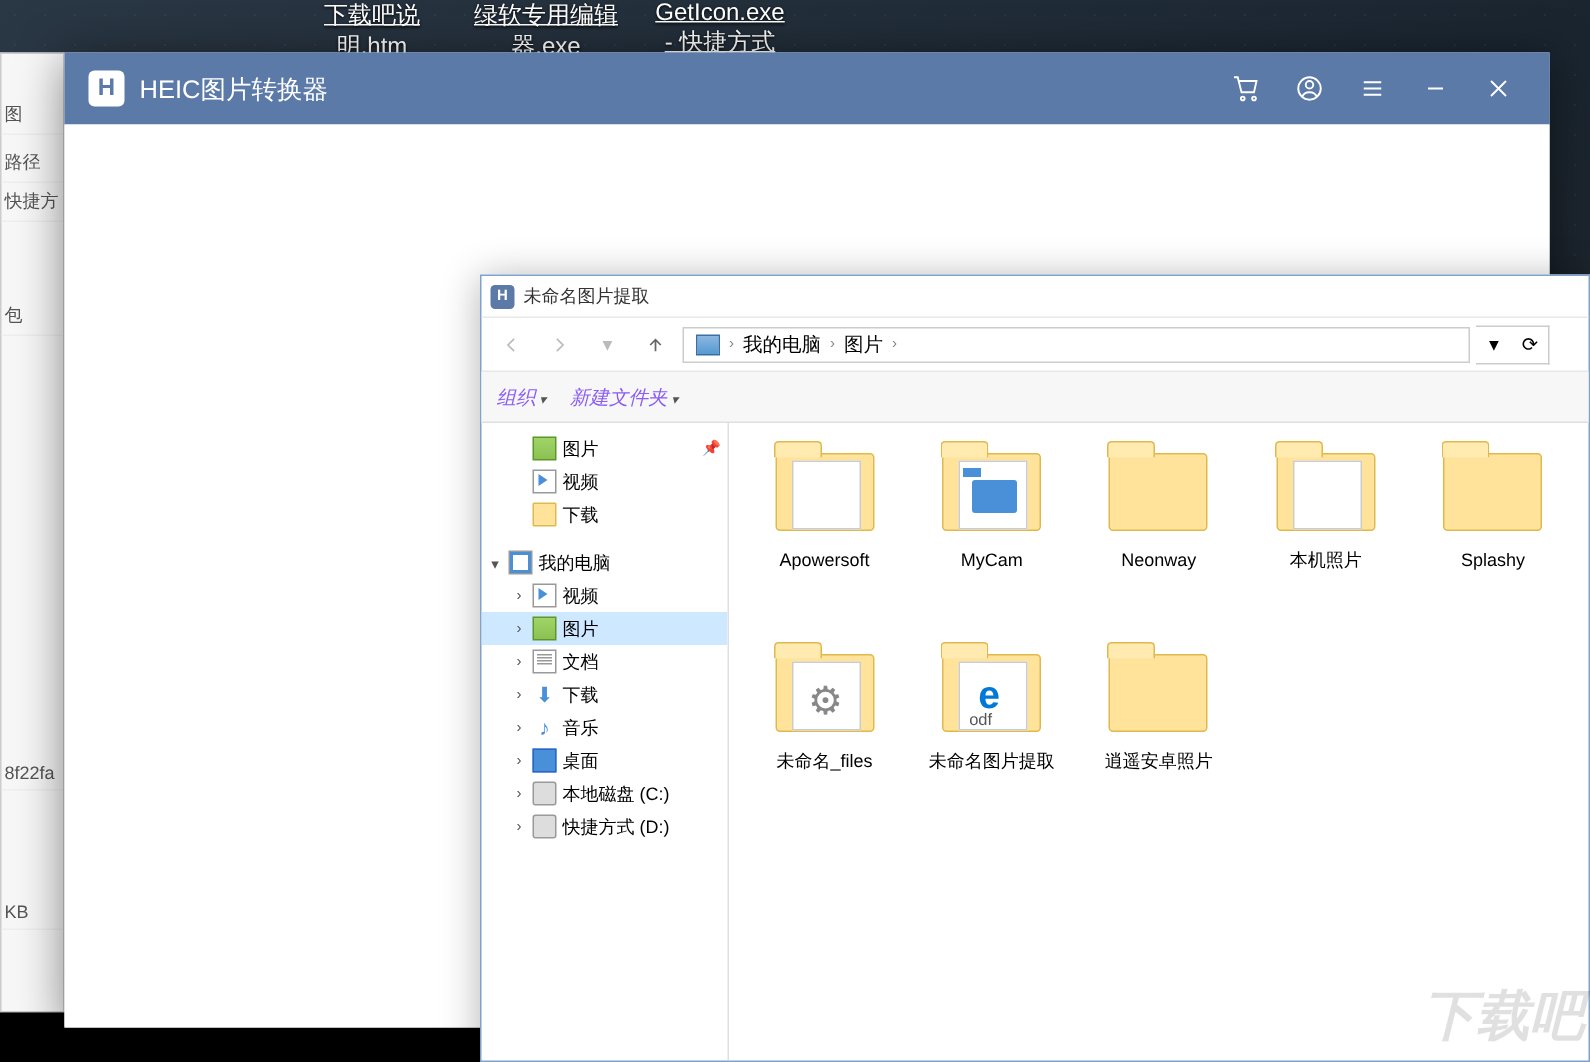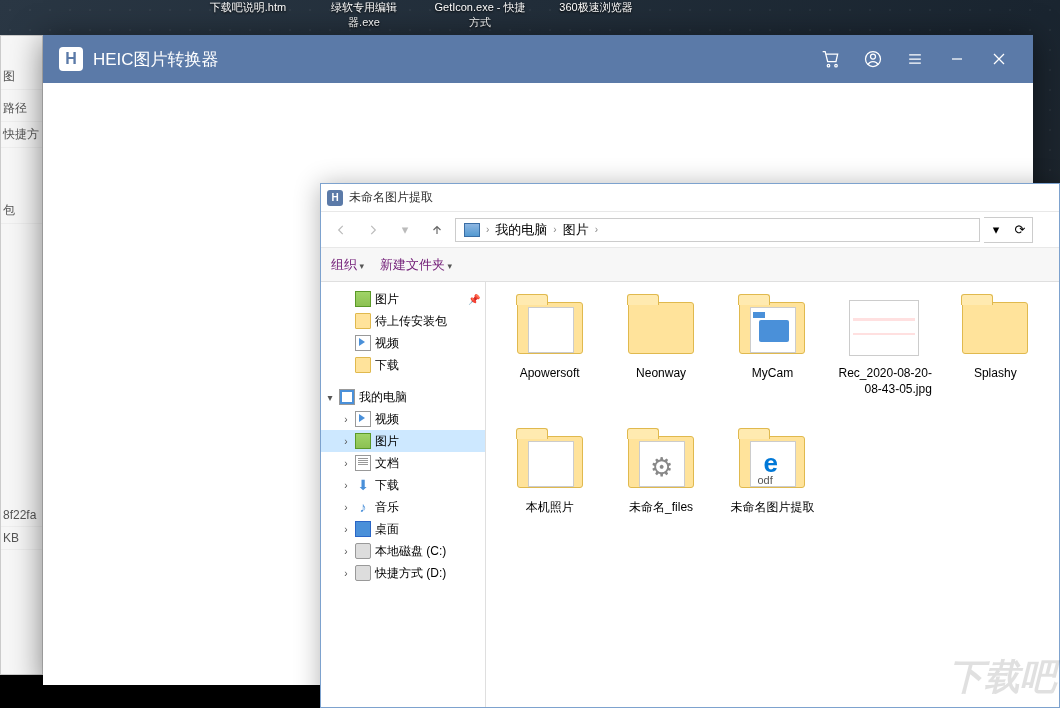--- a/index.html
+++ b/index.html
@@ -1,21 +1,21 @@
 <!DOCTYPE html>
 <html><head>
 <meta charset="utf-8">
 <style>
 * { margin: 0; padding: 0; box-sizing: border-box; font-family: "Microsoft YaHei", sans-serif; }
 body { width: 1060px; height: 708px; background: #1a2530; position: relative; overflow: hidden; }
 
 .desktop-bg { position: absolute; inset: 0; background: linear-gradient(135deg, #2a3744 0%, #1a2530 60%, #252525 100%); }
 .desktop-bg::before { content: ""; position: absolute; inset: 0; background-image: radial-gradient(rgba(255,255,255,.15) 1px, transparent 1px); background-size: 20px 20px; opacity: .3; }
 
-.di-row { position: absolute; top: 0; left: 200px; display: flex; gap: 20px; color: #fff; font-size: 11px; text-align: center; }
+.di-row { position: absolute; top: 0; left: 200px; display: flex; gap: 20px; color: #fff; font-size: 16px; text-align: center; text-decoration: underline; }
 .di-row .di { width: 96px; text-shadow: 0 1px 2px #000; }
 
 .bg-app { position: absolute; left: 0; top: 35px; width: 43px; height: 640px; background: #f7f7f7; border: 1px solid #ccc; }
 .bg-lbl { font-size: 12px; color: #555; padding: 4px 2px; border-bottom: 1px solid #eee; }
 .bg-black { position: absolute; left: 0; top: 675px; width: 1060px; height: 33px; background: #000; }
 
 .main-win { position: absolute; left: 43px; top: 35px; width: 990px; height: 650px; background: #fff; box-shadow: 0 4px 30px rgba(0,0,0,.5); }
 .titlebar { height: 48px; background: #5b7aa8; display: flex; align-items: center; padding: 0 16px; color: #fff; }
 .titlebar .logo { width: 24px; height: 24px; background: #fff; color: #5b7aa8; border-radius: 4px; display: grid; place-items: center; font-weight: bold; }
 .titlebar .title { font-size: 17px; margin-left: 10px; }
@@ -33,21 +33,21 @@
 .nav-btn { width: 28px; height: 28px; display: grid; place-items: center; color: #666; cursor: pointer; }
 .nav-btn.dis { color: #bbb; }
 .nav-btn svg { width: 14px; height: 14px; }
 .addr { display: flex; align-items: center; gap: 6px; padding: 0 8px; height: 24px; border: 1px solid #ccc; flex: 1; background: #fff; }
 .addr .chev { color: #888; font-size: 10px; }
 .addr .mini { width: 16px; height: 14px; background: linear-gradient(#8db6e2,#549ad1); border: 1px solid #3a6ea5; }
 .addr-act { display: flex; border: 1px solid #ccc; border-left: none; }
 .addr-act .ab { width: 24px; height: 24px; display: grid; place-items: center; cursor: pointer; }
 
 .pk-toolbar { height: 34px; background: #f7f7f7; display: flex; align-items: center; padding: 0 10px; gap: 16px; font-size: 13px; border-bottom: 1px solid #dfdfdf; }
-.lnk { color: #701a75; cursor: pointer; }
+.lnk { color: #8b5cf6; cursor: pointer; font-style: italic; }
 .lnk::after { content: " ▾"; font-size: 9px; color: #555; }
 .pk-toolbar .sp { flex: 1; }
 
 .pk-body { flex: 1; display: flex; overflow: hidden; }
 .tree { width: 165px; border-right: 1px solid #dfdfdf; padding: 6px 0; font-size: 12px; overflow-y: auto; overflow-x: hidden; }
 .tn { display: flex; align-items: center; height: 22px; padding: 0 4px; gap: 4px; cursor: pointer; white-space: nowrap; }
 .tn.sel { background: #cde8ff; }
 .tn .sp16 { width: 10px; height: 10px; display: grid; place-items: center; color: #555; font-size: 10px; }
 .tn .ic { width: 16px; height: 16px; }
 .ic-fld { background: #ffe39b; border: 1px solid #e0b94e; border-radius: 1px; }
@@ -84,30 +84,29 @@
 </style>
 </head>
 <body>
 
 <div class="desktop-bg"></div>
 
 <div class="di-row">
   <div class="di">下载吧说明.htm</div>
   <div class="di">绿软专用编辑器.exe</div>
   <div class="di">GetIcon.exe - 快捷方式</div>
-  <div class="di">360极速浏览器</div>
 </div>
 
 <div class="bg-app">
   <div class="bg-lbl" style="margin-top:28px">图</div>
   <div class="bg-lbl" style="margin-top:6px">路径</div>
   <div class="bg-lbl">快捷方</div>
   <div class="bg-lbl" style="margin-top:50px">包</div>
   <div class="bg-lbl" style="margin-top:280px">8f22fa</div>
-  <div class="bg-lbl" style="">KB</div>
+  <div class="bg-lbl" style="margin-top:70px">KB</div>
 </div>
 <div class="bg-black"></div>
 
 <div class="main-win">
   <div class="titlebar">
     <div class="logo">H</div>
     <div class="title">HEIC图片转换器</div>
     <div class="sp"></div>
     <div class="tb-icon">
         <svg viewBox="0 0 24 24">
@@ -189,25 +188,20 @@
   <div class="pk-body">
     <div class="tree" id="tree">
         <div class="tn" style="padding-left: 20px;">
           <span class="sp16"></span>
           <span class="ic ic-pic"></span>
           <span>图片</span>
           <span style="margin-left: auto; font-size: 10px;">📌</span>
         </div>
         <div class="tn" style="padding-left: 20px;">
           <span class="sp16"></span>
-          <span class="ic ic-fld"></span>
-          <span>待上传安装包</span>
-        </div>
-        <div class="tn" style="padding-left: 20px;">
-          <span class="sp16"></span>
           <span class="ic ic-vid"></span>
           <span>视频</span>
         </div>
         <div class="tn" style="padding-left: 20px;">
           <span class="sp16"></span>
           <span class="ic ic-fld"></span>
           <span>下载</span>
         </div>
         <div style="height: 10px;"></div>
         <div class="tn" style="padding-left: 4px;">
@@ -258,63 +252,63 @@
       </div>
     <div class="grid" id="grid">
         <div class="item">
           <div class="thumb">
             <div class="folder-open paper"></div>
           </div>
           <div class="lbl">Apowersoft</div>
         </div>
         <div class="item">
           <div class="thumb">
-            <div class="folder-open"></div>
-          </div>
-          <div class="lbl">Neonway</div>
-        </div>
-        <div class="item">
-          <div class="thumb">
             <div class="folder-open paper"></div>
             <div style="position: absolute; left: 26px; top: 24px; width: 30px; height: 22px; background: rgb(74, 144, 217); border-radius: 2px;"></div>
             <div style="position: absolute; left: 20px; top: 16px; width: 12px; height: 6px; background: rgb(74, 144, 217);"></div>
           </div>
           <div class="lbl">MyCam</div>
         </div>
         <div class="item">
           <div class="thumb">
-            <div class="jpg-thumb"></div>
-          </div>
-          <div class="lbl">Rec_2020-08-20-08-43-05.jpg</div>
-        </div>
-        <div class="item">
-          <div class="thumb">
             <div class="folder-open"></div>
           </div>
+          <div class="lbl">Neonway</div>
+        </div>
+        <div class="item">
+          <div class="thumb">
+            <div class="folder-open paper"></div>
+          </div>
+          <div class="lbl">本机照片</div>
+        </div>
+        <div class="item">
+          <div class="thumb">
+            <div class="folder-open"></div>
+          </div>
           <div class="lbl">Splashy</div>
-        </div>
-        <div class="item">
-          <div class="thumb">
-            <div class="folder-open paper"></div>
-          </div>
-          <div class="lbl">本机照片</div>
         </div>
         <div class="item">
           <div class="thumb">
             <div class="folder-open paper"></div>
             <div style="position: absolute; left: 28px; top: 22px; font-size: 26px; color: rgb(136, 136, 136);">⚙</div>
           </div>
           <div class="lbl">未命名_files</div>
         </div>
         <div class="item">
           <div class="thumb">
             <div class="folder-open paper"></div>
             <div style="position: absolute; left: 30px; top: 18px; font-size: 26px; font-weight: bold; color: rgb(0, 120, 215);">e</div>
             <div style="position: absolute; left: 24px; top: 44px; font-size: 11px; color: rgb(85, 85, 85);">odf</div>
           </div>
           <div class="lbl">未命名图片提取</div>
         </div>
+        <div class="item">
+          <div class="thumb">
+            <div class="folder-open"></div>
+          </div>
+          <div class="lbl">逍遥安卓照片</div>
+        </div>
       </div>
   </div>
 
 </div>
 
 <div class="watermark">下载吧</div>
 
 </body></html>

